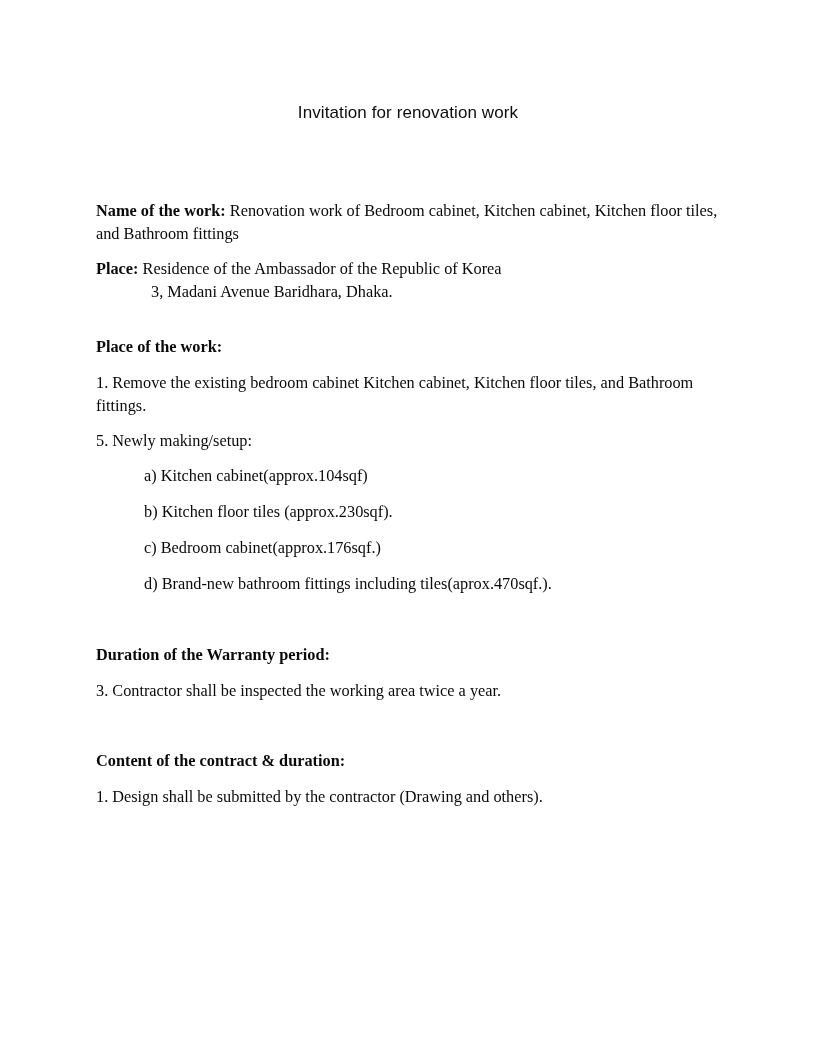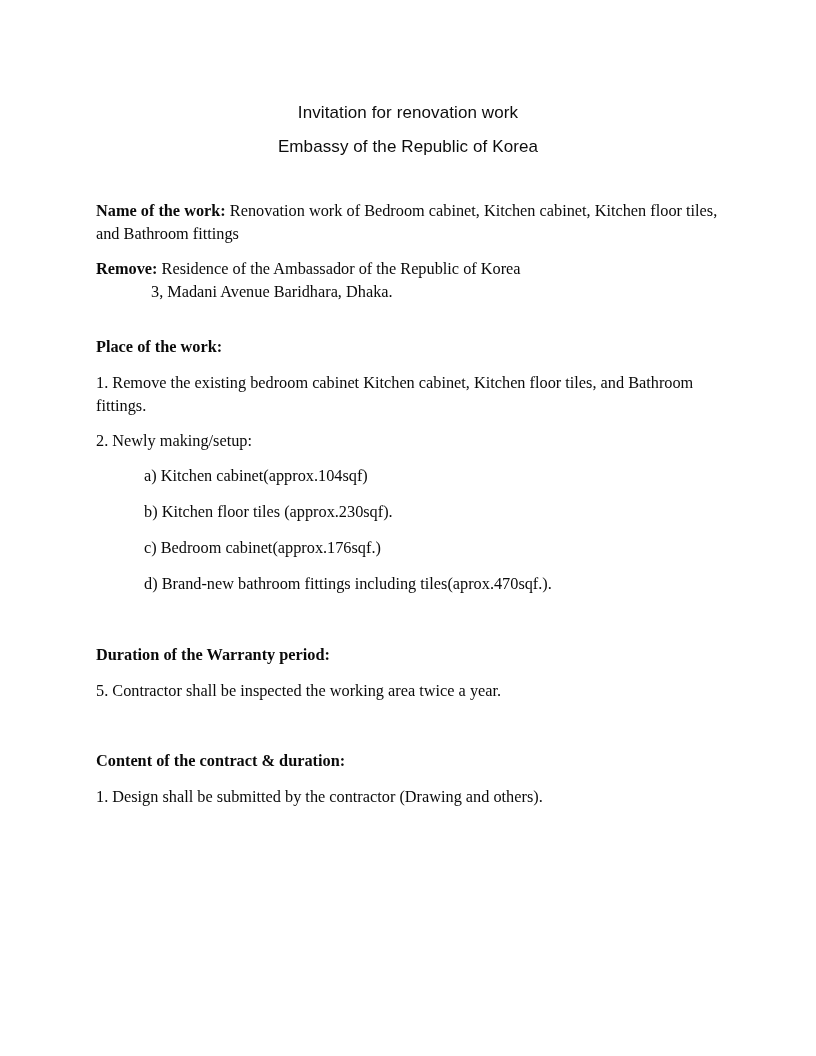--- a/index.html
+++ b/index.html
@@ -88,55 +88,54 @@
     margin: 0;
   }
 </style>
 </head>
 <body>
 
 <div class="page">
 
   <div class="doc-title">
     <span class="title-line">Invitation for renovation work</span>
-    <span class="title-line">Embassy of the Republic of Korea</span>
   </div>
 
   <div class="body-area">
 
     <p class="para"><span class="run-bold">Name of the work:</span><span> Renovation work of Bedroom cabinet, Kitchen cabinet, Kitchen floor tiles, and Bathroom fittings</span></p>
 
-    <p class="para"><span class="run-bold">Remove:</span><span> Residence of the Ambassador of the Republic of Korea</span><span class="indent-line">3, Madani Avenue Baridhara, Dhaka.</span></p>
+    <p class="para"><span class="run-bold">Place:</span><span> Residence of the Ambassador of the Republic of Korea</span><span class="indent-line">3, Madani Avenue Baridhara, Dhaka.</span></p>
 
     <div class="spacer-small"></div>
 
 
     <div class="spacer-small"></div>
 
     <p class="heading-para">Place of the work:</p>
 
     <p class="para">1. Remove the existing bedroom cabinet Kitchen cabinet, Kitchen floor tiles, and Bathroom fittings.</p>
 
-    <p class="para">2.  Newly making/setup:</p>
+    <p class="para">5.  Newly making/setup:</p>
 
     <p class="subitem">a) Kitchen cabinet(approx.104sqf)</p>
 
     <p class="subitem">b) Kitchen floor tiles (approx.230sqf).</p>
 
     <p class="subitem">c) Bedroom cabinet(approx.176sqf.)</p>
 
     <p class="subitem">d) Brand-new bathroom fittings including tiles(aprox.470sqf.).</p>
 
     <div class="spacer-para"></div>
 
     <p class="heading-para">Duration of the Warranty period:</p>
 
 
 
-    <p class="para">5. Contractor shall be inspected the working area twice a year.</p>
+    <p class="para">3. Contractor shall be inspected the working area twice a year.</p>
 
     <div class="spacer-para"></div>
 
     <p class="heading-para">Content of the contract &amp; duration:</p>
 
     <p class="para">1. Design shall be submitted by the contractor (Drawing and others).</p>
 
   </div>
 </div>
 

